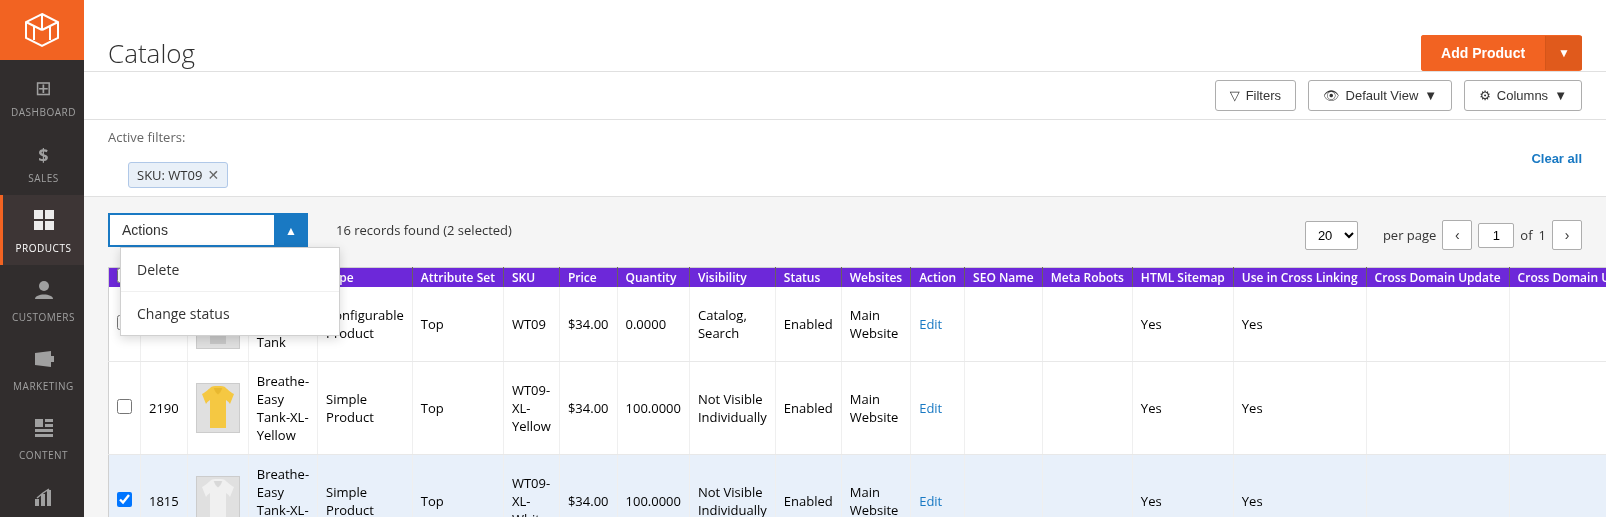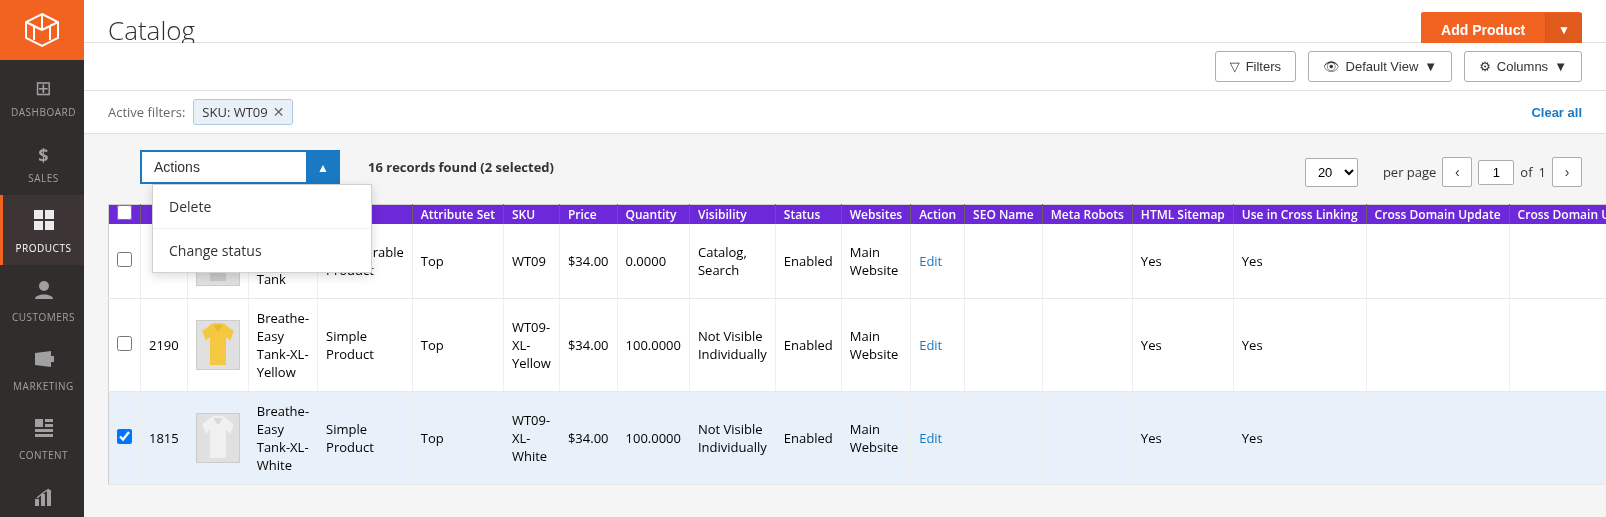--- a/index.html
+++ b/index.html
@@ -52,24 +52,24 @@
       flex: 1;
       display: flex;
       flex-direction: column;
       background: #f5f5f5;
       overflow: hidden;
     }
 
     
     .top-header {
       background: #fff;
-      padding: 12px 24px;
-      height: 43px;
-      display: flex;
-      align-items: flex-start;
+      padding: 0 24px;
+      height: 72px;
+      display: flex;
+      align-items: flex-end;
       justify-content: space-between;
       border-bottom: 1px solid #e0e0e0;
       flex-shrink: 0;
     }
     .page-title {
       font-size: 26px;
       font-weight: 300;
       color: #303030;
     }
     .add-product-btn {
@@ -124,34 +124,36 @@
       background: #fff;
       padding: 8px 24px;
       display: flex;
       align-items: center;
       justify-content: space-between;
       border-bottom: 1px solid #e0e0e0;
       flex-shrink: 0;
     }
     .filter-chips {
       display: flex;
-      align-items: center;
-      gap: 8px;
+      align-items: flex-start;
+      gap: 16px;
+      flex-direction: column;
     }
     .filter-label { color: #666; font-size: 13px; }
     .filter-chip {
       display: flex;
       align-items: center;
       gap: 5px;
       background: #e9f0f8;
       border: 1px solid #b0c8e8;
       border-radius: 3px;
       padding: 3px 8px;
       font-size: 13px;
       color: #333;
+      margin-left: 20px;
     }
     .filter-chip .remove { color: #666; cursor: pointer; font-size: 14px; line-height: 1; }
     .clear-all-btn {
       background: none;
       border: none;
       color: #1979c3;
       cursor: pointer;
       font-size: 13px;
       font-weight: 600;
     }
@@ -216,21 +218,20 @@
     .actions-row {
       display: flex;
       align-items: center;
       gap: 12px;
       margin-bottom: 10px;
       position: relative;
     }
     .actions-select-wrapper {
       position: relative;
       display: inline-block;
-      margin-left: 32px;
     }
     .actions-select {
       appearance: none;
       -webkit-appearance: none;
       border: 2px solid #1979c3;
       padding: 7px 36px 7px 12px;
       font-size: 14px;
       color: #333;
       background: #fff;
       cursor: pointer;
@@ -439,21 +440,21 @@
       <div class="actions-row">
         <div class="actions-select-wrapper">
           <select class="actions-select"><option>Actions</option><option>Delete</option><option>Change status</option><option>Update attributes</option></select>
           <div class="actions-arrow">▲</div>
           
           <div class="actions-dropdown">
             <div class="dropdown-item">Delete</div>
             <div class="dropdown-item">Change status</div>
           </div>
         </div>
-        <span style="font-size:13px;color:#333;margin-left:16px;font-weight:bold;">16 records found (2 selected)</span>
+        <span style="font-size:13px;color:#333;margin-left:16px;">16 records found (2 selected)</span>
       </div>
 
       <div class="pagination">
         <div class="per-page-select">
           <select style="border:1px solid #adadad;padding:5px 8px;font-size:13px;border-radius:2px;background:#fff;">
             <option>20</option>
             <option>30</option>
             <option>50</option>
           </select>
           <span style="font-size:13px;color:#333;margin-left:4px;">per page</span>

